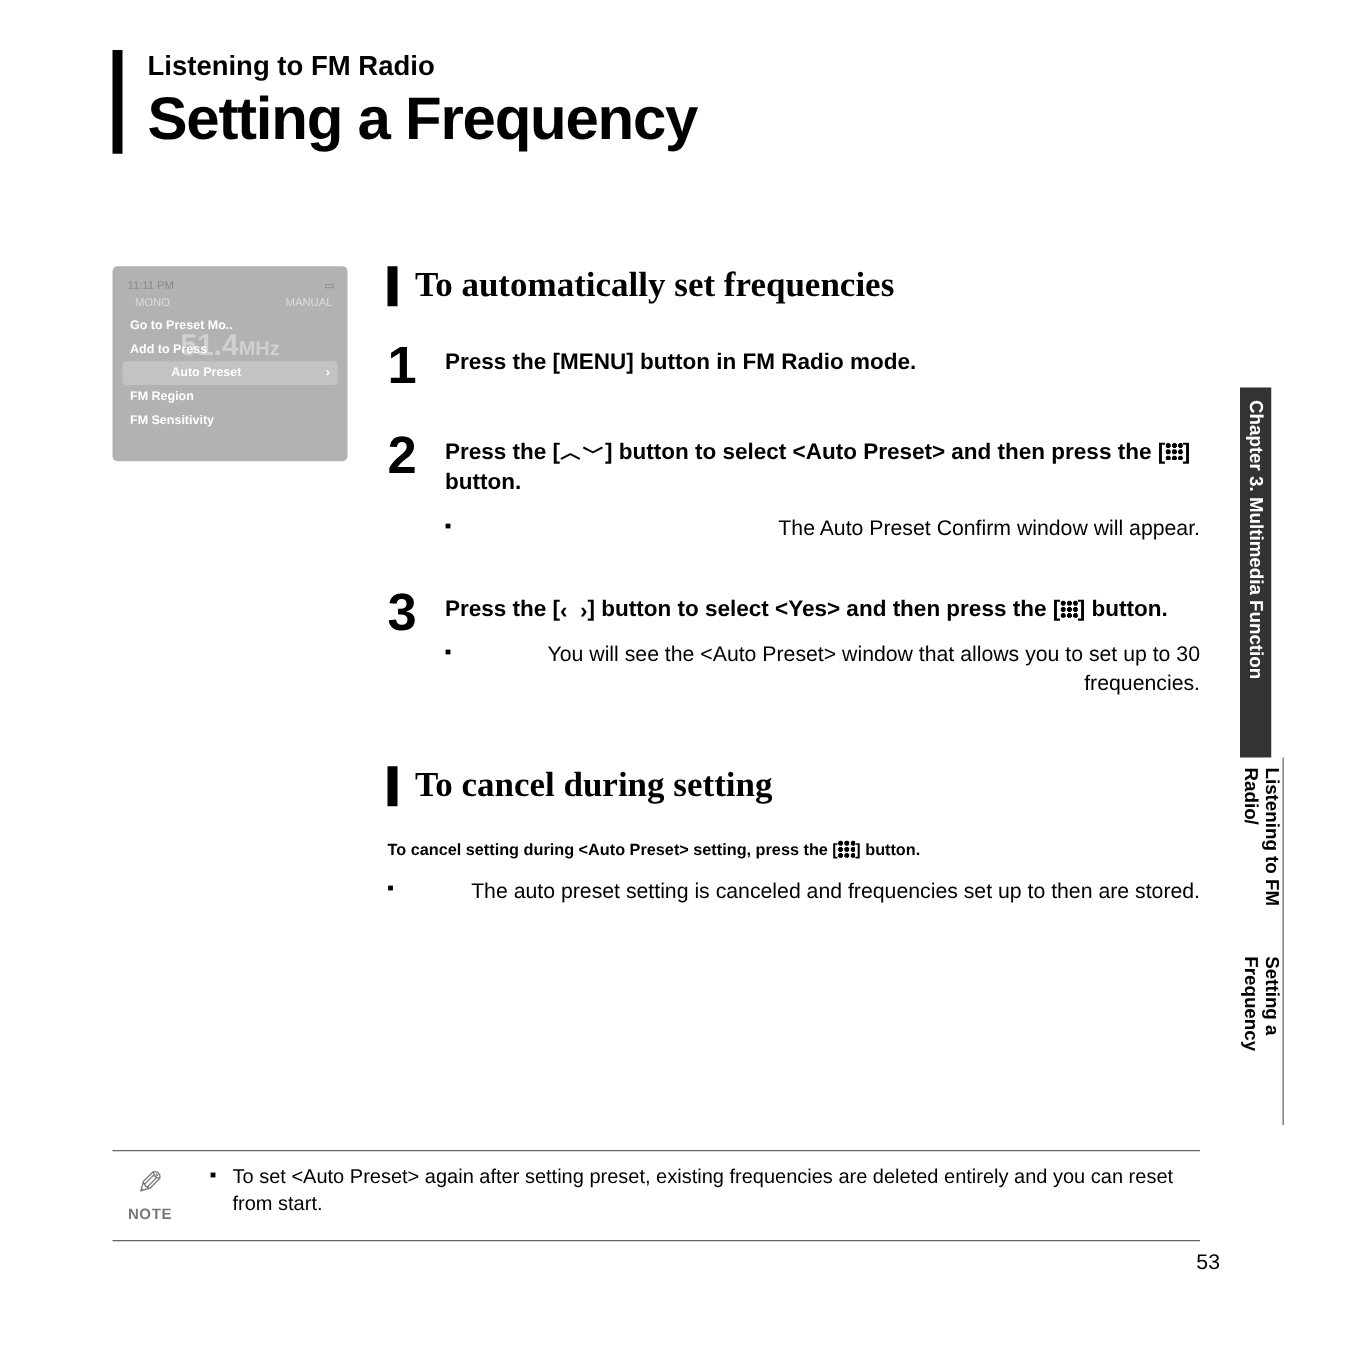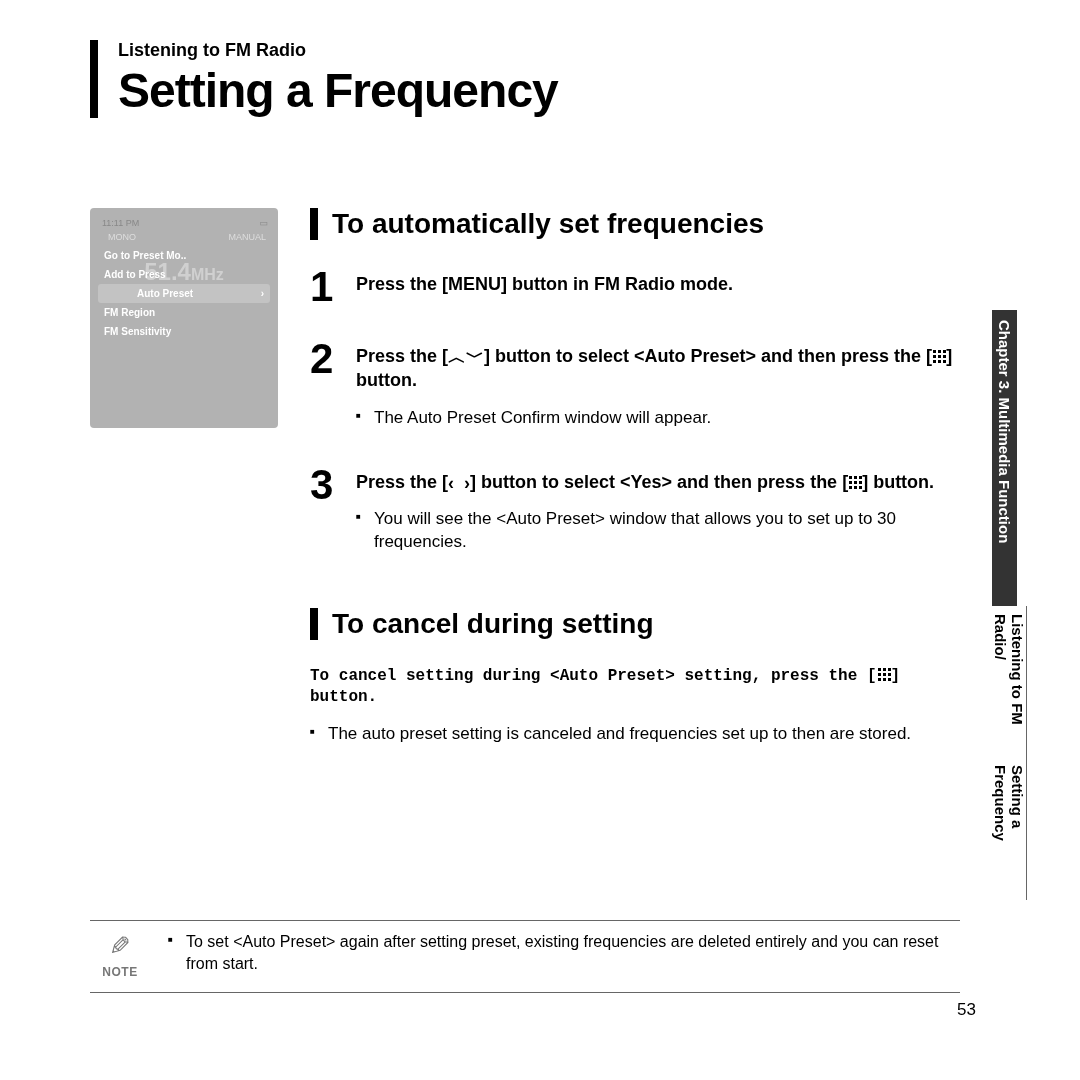--- a/index.html
+++ b/index.html
@@ -16,40 +16,40 @@
     left: 90px;
     top: 40px;
     width: 870px;
   }
   .titleblock {
     border-left: 8px solid #000;
     padding-left: 20px;
     margin-bottom: 90px;
   }
   .breadcrumb {
-    font-size: 18px;
+    font-size: 22px;
     font-weight: bold;
     margin-bottom: 2px;
   }
   .pagetitle {
     font-size: 48px;
     font-weight: bold;
     letter-spacing: -1px;
   }
   .cols {
     display: flex;
     gap: 30px;
   }
   .leftcol { width: 190px; flex: 0 0 190px; }
   .rightcol { flex: 1; }
 
   
   .device {
     width: 188px;
-    height: 220px;
+    height: 156px;
     background: #b2b2b2;
     border-radius: 4px;
     padding: 8px;
     position: relative;
   }
   .dev-status {
     font-size: 9px;
     color: #888;
     display:flex;
     justify-content:space-between;
@@ -88,61 +88,62 @@
     justify-content:space-between;
     padding-left:39px;
   }
 
   .section-h {
     border-left: 8px solid #000;
     padding-left: 14px;
     font-size: 28px;
     font-weight: bold;
     margin-bottom: 26px;
+    font-family: Liberation Serif, serif;
   }
   .step { display:flex; margin-bottom: 30px; }
   .step-num {
     font-size: 42px;
     font-weight: bold;
     width: 46px;
     flex: 0 0 46px;
     line-height: 1;
   }
   .step-body { flex:1; padding-top:6px; }
   .step-instr {
     font-size: 18px;
     font-weight: bold;
     line-height: 1.35;
   }
   .sub {
     margin-top: 14px;
     font-size: 17px;
     line-height: 1.35;
     padding-left: 0;
+    text-align: right;
   }
   .sub li {
     list-style: none;
     position: relative;
     padding-left: 18px;
     margin-bottom: 4px;
   }
   .sub li::before {
     content: "■";
     position: absolute;
     left: 0;
     top: 4px;
     font-size: 8px;
   }
   .cancel-block { margin-top: 50px; }
   .cancel-instr {
-    font-size: 16px;
+    font-size: 13px;
     font-weight: bold;
     line-height: 1.35;
     margin-bottom: 12px;
-    font-family: Liberation Mono, monospace;
   }
 
   .glyph {
     display:inline-block;
     font-weight:bold;
     vertical-align: middle;
     line-height: 0.9;
   }
   .grid-icon {
     display:inline-block;

